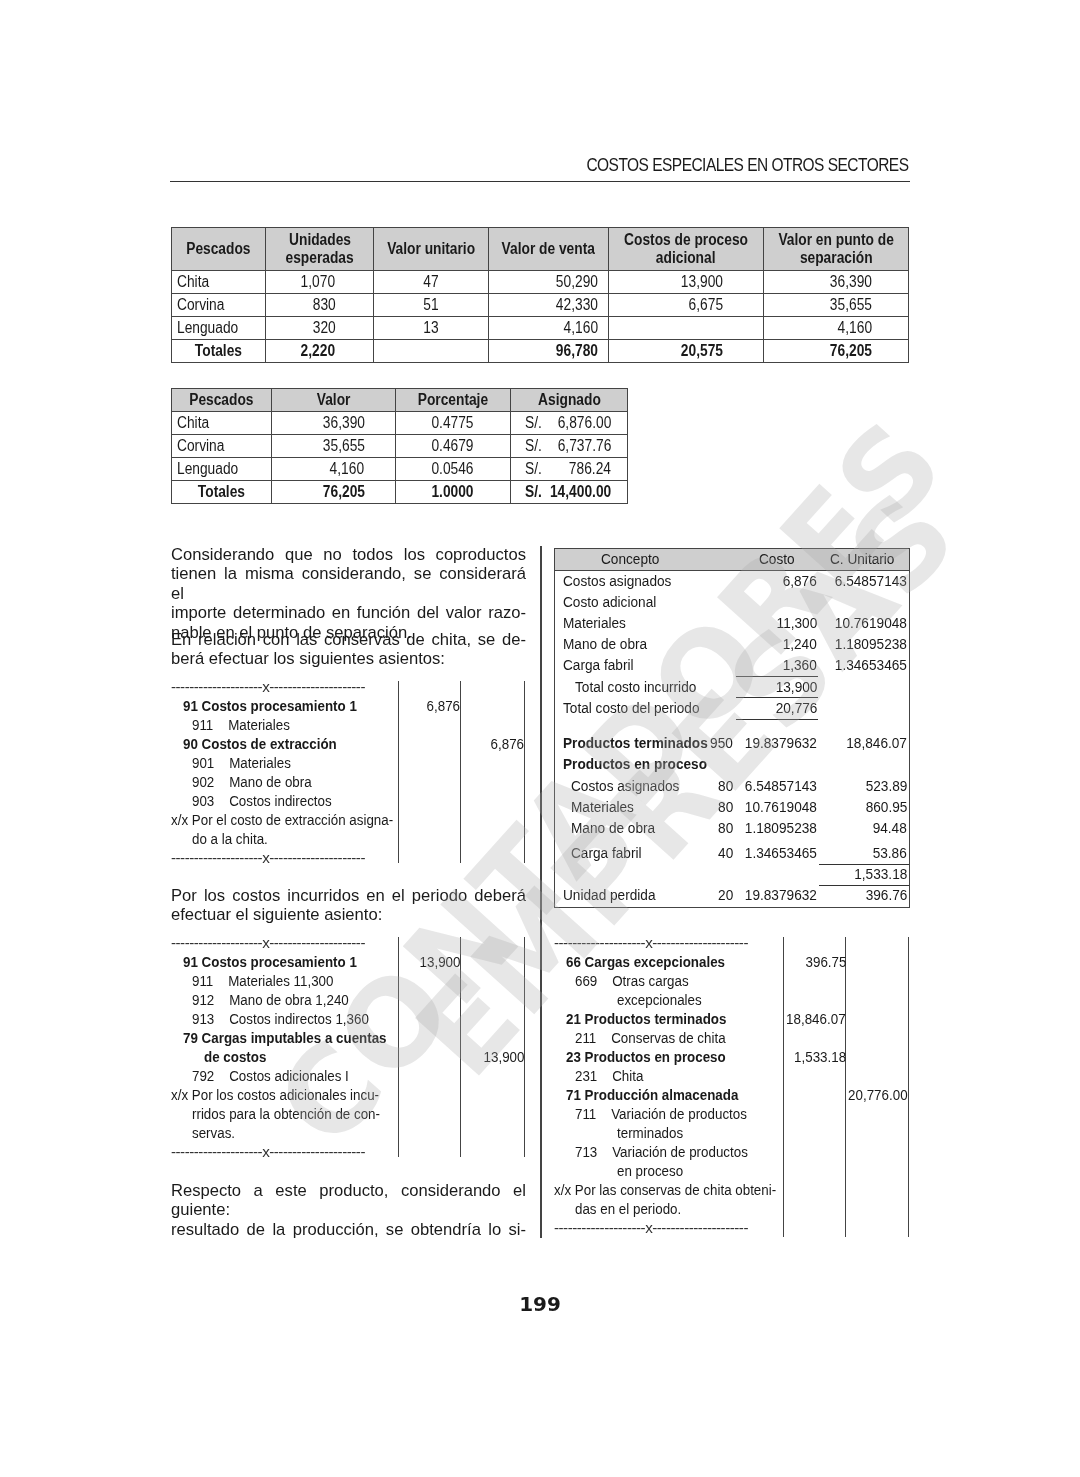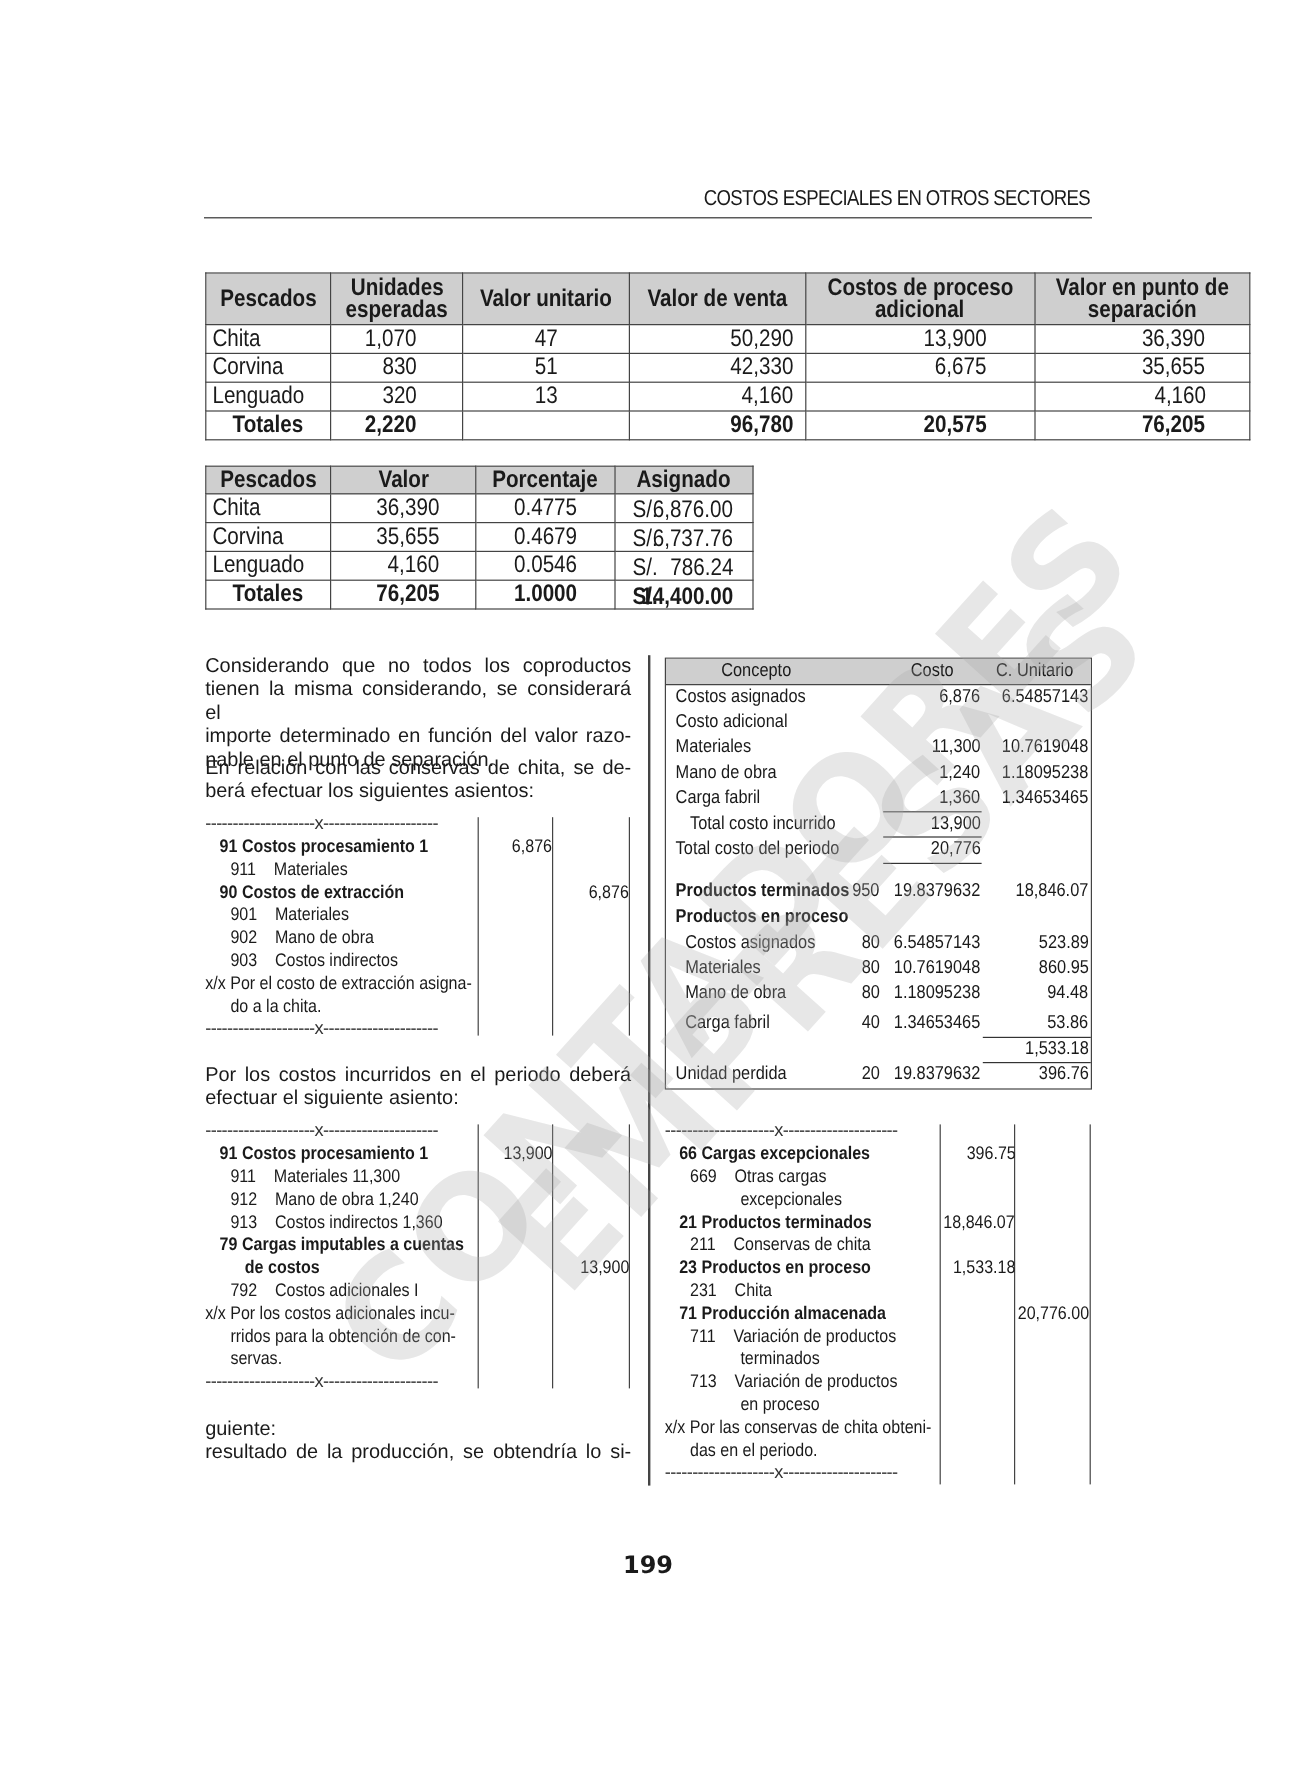--- a/index.html
+++ b/index.html
@@ -1,20 +1,20 @@
 <!DOCTYPE html>
 <html><head>
 <meta charset="utf-8">
 <style>
   html, body { margin: 0; padding: 0; background: #ffffff; }
   body { width: 1080px; height: 1477px; position: relative; overflow: hidden; color: #1a1a1a; font-family: "Liberation Sans", sans-serif; }
   .running-head { position: absolute; left: 170px; top: 155px; width: 740px; height: 26px; border-bottom: 1.5px solid #333; }
   .running-head span { position: absolute; right: 2px; top: 0; font-size: 18px; letter-spacing: -0.6px; transform: scaleX(0.86); transform-origin: right top; white-space: nowrap; }
 
-  table.grid { position: absolute; border-collapse: collapse; font-size: 20px; }
+  table.grid { position: absolute; border-collapse: collapse; font-size: 16px; }
   table.grid td, table.grid th { border: 1.3px solid #444; padding: 0 5px; height: 22px; white-space: nowrap; }
   table.grid th { background: #cfcfcf; font-weight: bold; text-align: center; line-height: 18px; }
   table.grid td.num { text-align: right; }
   table.grid td.ctr { text-align: center; }
   table.grid tr.total td { font-weight: bold; }
   .sx { display: inline-block; transform: scaleX(0.86); }
   .sxr { display: inline-block; transform: scaleX(0.86); transform-origin: right center; }
   .sxl { display: inline-block; transform: scaleX(0.86); transform-origin: left center; }
 
   #t1 { left: 171px; top: 227px; width: 738px; }
@@ -176,20 +176,21 @@
 </div>
 <div class="para" style="top:630px">
   <p style="text-align-last:justify">En relación con las conservas de chita, se de-</p>
   <p>berá efectuar los siguientes asientos:</p>
 </div>
 <div class="para" style="top:886px">
   <p style="text-align-last:justify">Por los costos incurridos en el periodo deberá</p>
   <p>efectuar el siguiente asiento:</p>
 </div>
 <div class="para" style="top:1181px">
+  <p style="text-align-last:justify">Respecto a este producto, considerando el</p>
   <p>guiente:</p>
   <p style="text-align-last:justify">resultado de la producción, se obtendría lo si-</p>
 </div>
 
 <div class="vsep"></div>
 
 <div class="journal" style="left:171px; top:677px; width:360px; height:190px;">
   <div class="line" style="left:227px; top:4px; height:182px;"></div>
   <div class="line" style="left:289px; top:4px; height:182px;"></div>
   <div class="line" style="left:353px; top:4px; height:182px;"></div>

